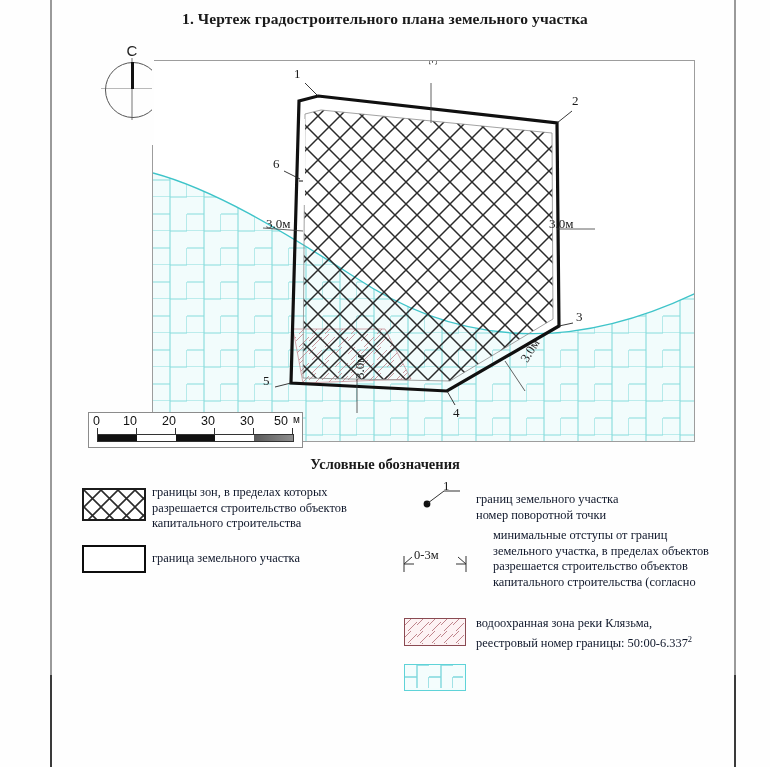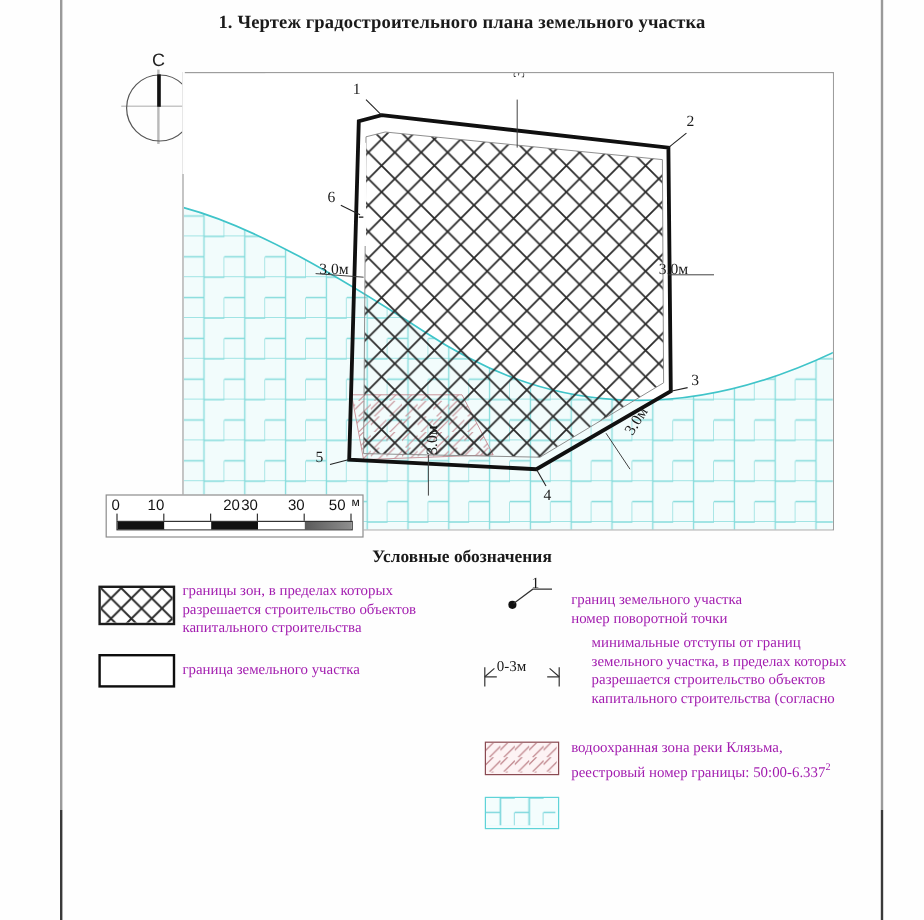--- a/index.html
+++ b/index.html
@@ -61,21 +61,21 @@
   .sb-seg{position:absolute;top:0;height:100%;}
   .sb-tickline{position:absolute;top:16px;width:1px;height:6px;background:#333;}
 
   
   .legend-title{
     position:absolute;left:0;top:456px;width:770px;text-align:center;
     font-size:14.5px;font-weight:bold;
   }
 
   .lg-box{position:absolute;box-sizing:border-box;}
-  .lg-text{position:absolute;font-size:12.4px;line-height:15.6px;color:#a21caf;font-family:Liberation Serif, serif;}
+  .lg-text{position:absolute;font-size:12.4px;line-height:15.6px;color:#0f172a;font-family:Liberation Serif, serif;}
   .lg-text sup{font-size:8.5px;}
 
   .swatch-hatch{border:2px solid #1b1b1b;background:#fff;}
   .swatch-plain{border:2.5px solid #0d0d0d;background:#fff;}
   .swatch-red{border:1.4px solid #8a4a52;background:#fdf3f4;}
   .swatch-cyan{border:1.8px solid #5fd3d8;background:#f2fdfd;}
 
   .pt-marker{position:absolute;}
   .pt-num{position:absolute;font-size:13px;font-family:"Liberation Serif",serif;}
   .off-label{position:absolute;font-size:13px;font-family:"Liberation Serif",serif;}
@@ -177,21 +177,21 @@
     <div class="notch-cover"></div>
   </div>
 
   <div style="position:absolute;left:152px;top:59px;width:2px;height:86px;background:#fefefe;"></div>
   <div style="position:absolute;left:152px;top:59px;width:1px;height:1px;"></div>
 
   <div class="scalebar">
     <div class="sb-frame"></div>
     <div class="sb-ticklbl" style="left:5px;">0</div>
     <div class="sb-ticklbl" style="left:35px;text-align:right;">10</div>
-    <div class="sb-ticklbl" style="left:74px;margin-left:24px;">20</div>
+    <div class="sb-ticklbl" style="left:74px;">20</div>
     <div class="sb-ticklbl" style="left:113px;">30</div>
     <div class="sb-ticklbl" style="left:152px;">30</div>
     <div class="sb-ticklbl" style="left:186px;">50</div>
     <div class="sb-ticklbl" style="left:205px;font-size:10px;">м</div>
 
     <div class="sb-bar">
       <div class="sb-seg" style="left:0px;width:39px;background:#111;"></div>
       <div class="sb-seg" style="left:39px;width:39px;background:#fff;"></div>
       <div class="sb-seg" style="left:78px;width:39px;background:#111;"></div>
       <div class="sb-seg" style="left:117px;width:39px;background:#fff;"></div>
@@ -244,21 +244,21 @@
     <svg width="70" height="26" style="display:block">
       <path d="M2,8 L2,24 M64,8 L64,24" stroke="#333" stroke-width="1" fill="none"></path>
       <path d="M2,16 L64,16" stroke="#333" stroke-width="1" fill="none"></path>
       <path d="M2,16 L10,9 M64,16 L56,9" stroke="#333" stroke-width="1" fill="none"></path>
       <rect x="12" y="8" width="42" height="16" fill="#fefefe"></rect>
     </svg>
   </div>
   <div class="off-label" style="left:414px;top:548px;font-size:12.5px;">0-3м</div>
   <div class="lg-text" style="left:476px;top:528px;width:250px;margin-left:17px;">
     <div>минимальные отступы от границ</div>
-    <div>земельного участка, в пределах которых</div>
+    <div>земельного участка, в пределах объектов</div>
     <div>разрешается строительство объектов</div>
     <div>капитального строительства (согласно</div>
   </div>
 
   <div class="lg-box swatch-red" style="left:404px;top:618px;width:62px;height:28px;">
     <svg width="59" height="25" style="display:block">
       <defs>
         <pattern id="lgred" width="12" height="12" patternUnits="userSpaceOnUse">
           <path d="M-3,9 L9,-3 M0,15 L15,0" stroke="#bf858c" stroke-width="1" fill="none"></path>
         </pattern>

